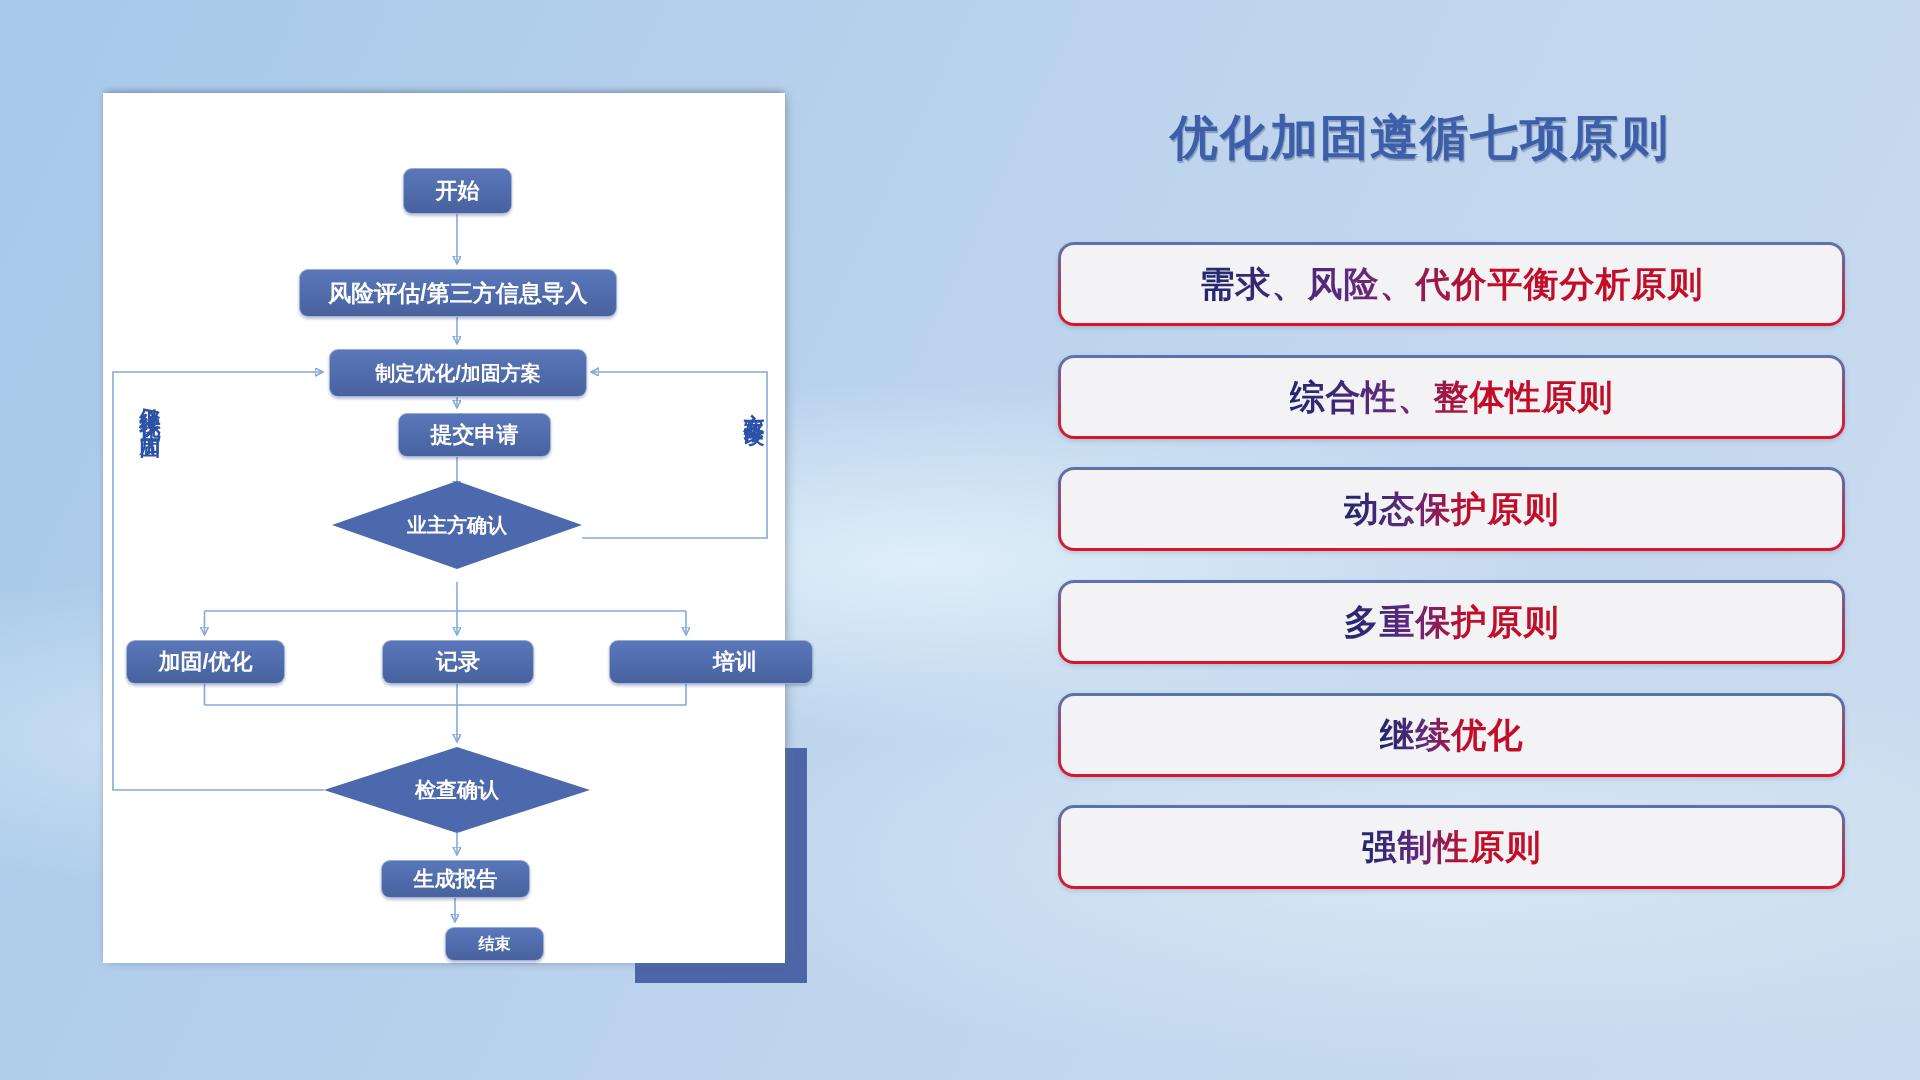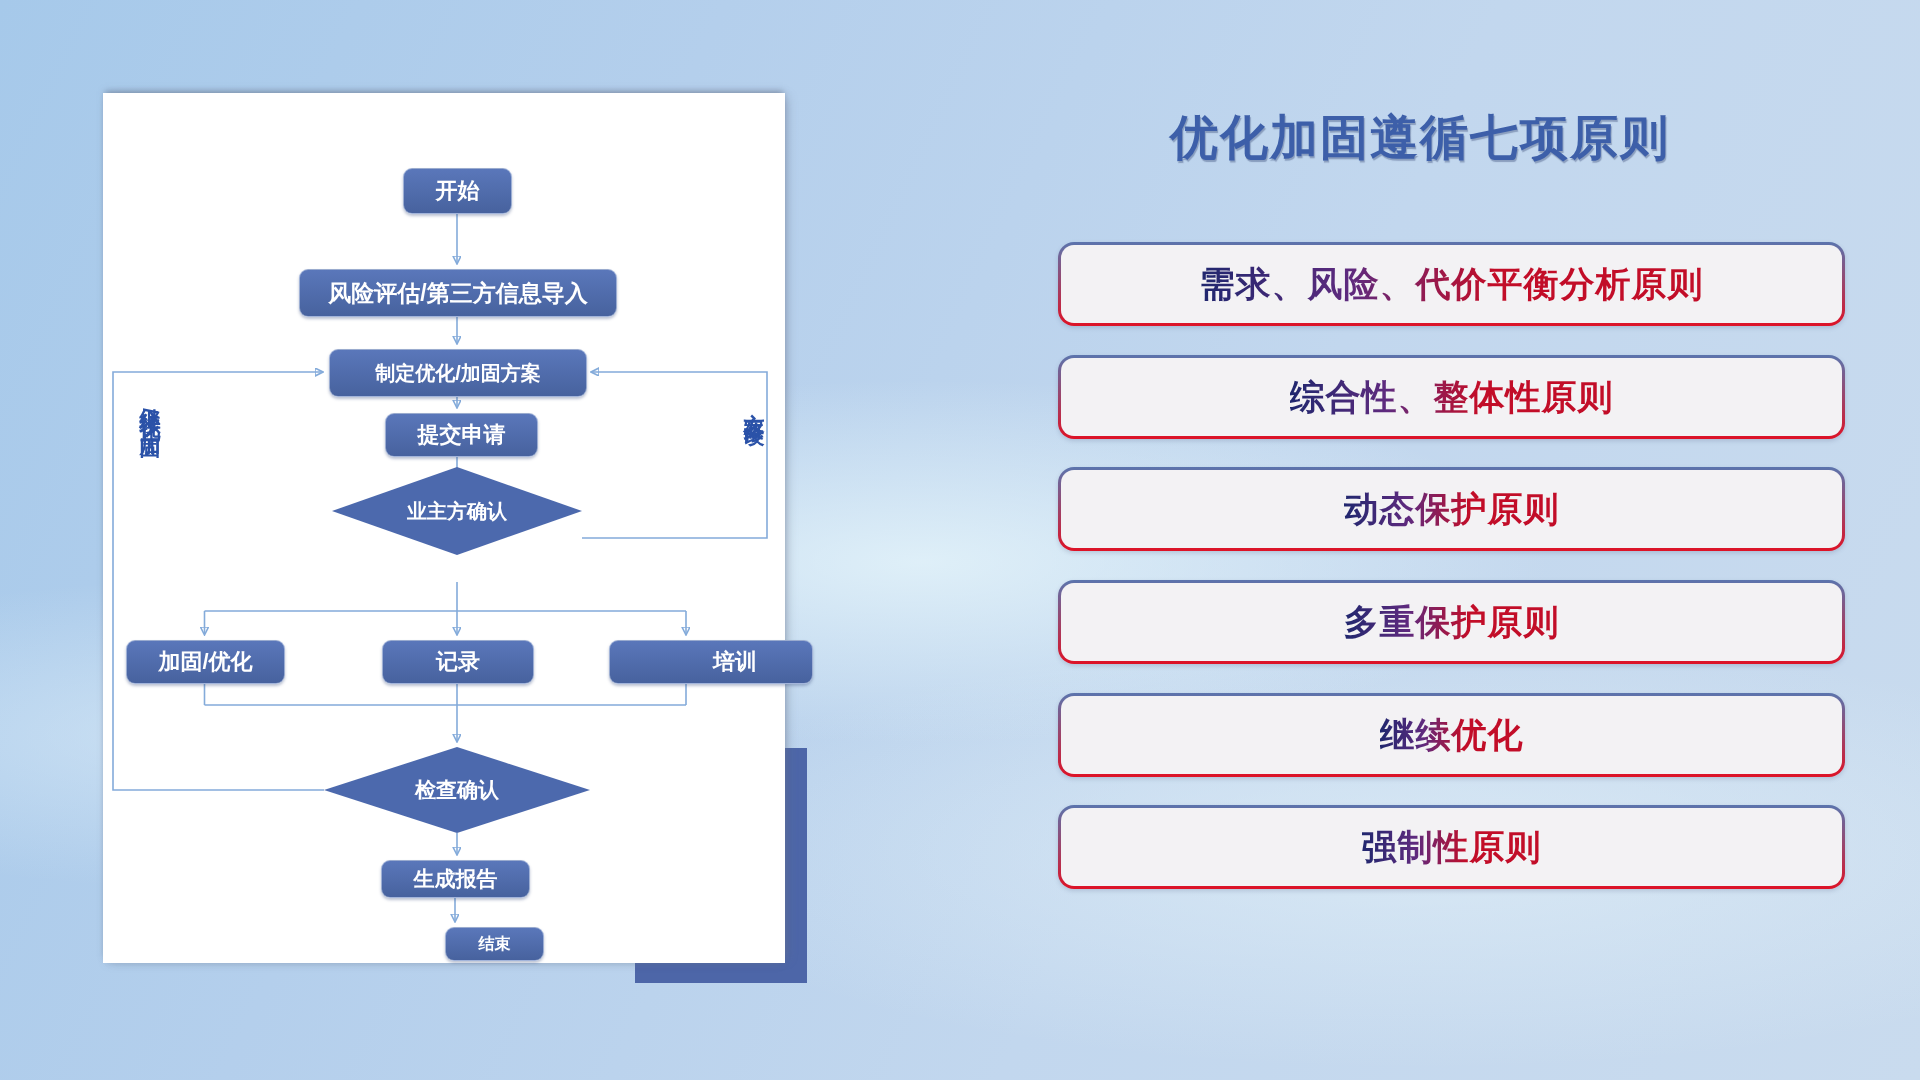--- a/index.html
+++ b/index.html
@@ -42,22 +42,22 @@
     font-size:22px; box-shadow:0 2px 3px rgba(60,80,130,0.35);
   }
   .n-diamond {
     background: var(--node-fill, #4c69ad);
     clip-path: polygon(50% 0, 100% 50%, 50% 100%, 0 50%);
     font-size:20px; filter: drop-shadow(0 2px 2px rgba(60,80,130,0.40));
   }
   #n-start  { left:403px; top:168px; width:107px; height:44px; }
   #n-risk   { left:299px; top:269px; width:316px; height:46px; font-size:23px; }
   #n-plan   { left:329px; top:349px; width:256px; height:46px; font-size:20px; }
-  #n-submit { left:385px; top:413px; width:151px; height:42px;text-align:right; }
-  #n-owner  { left:332px; top:467px; width:250px; height:88px; }
+  #n-submit { left:398px; top:413px; width:151px; height:42px;text-align:right; }
+  #n-owner  { left:332px; top:481px; width:250px; height:88px; }
   #n-harden { left:126px; top:640px; width:157px; height:42px; }
   #n-record { left:382px; top:640px; width:150px; height:42px; }
   #n-train  { left:609px; top:640px; width:154px; height:42px;padding-left:48px; }
   #n-check  { left:324px; top:747px; width:266px; height:86px; font-size:21px; }
   #n-report { left:381px; top:860px; width:147px; height:36px; font-size:21px; }
   #n-end    { left:404px; top:927px; width:97px;  height:32px; font-size:16px;margin-left:41px; }
 
   .loop-label {
     position:absolute; writing-mode:vertical-rl; text-orientation:mixed;
     color:#2b52a8; font-weight:bold; font-size:21px; letter-spacing:4px; white-space:nowrap;

